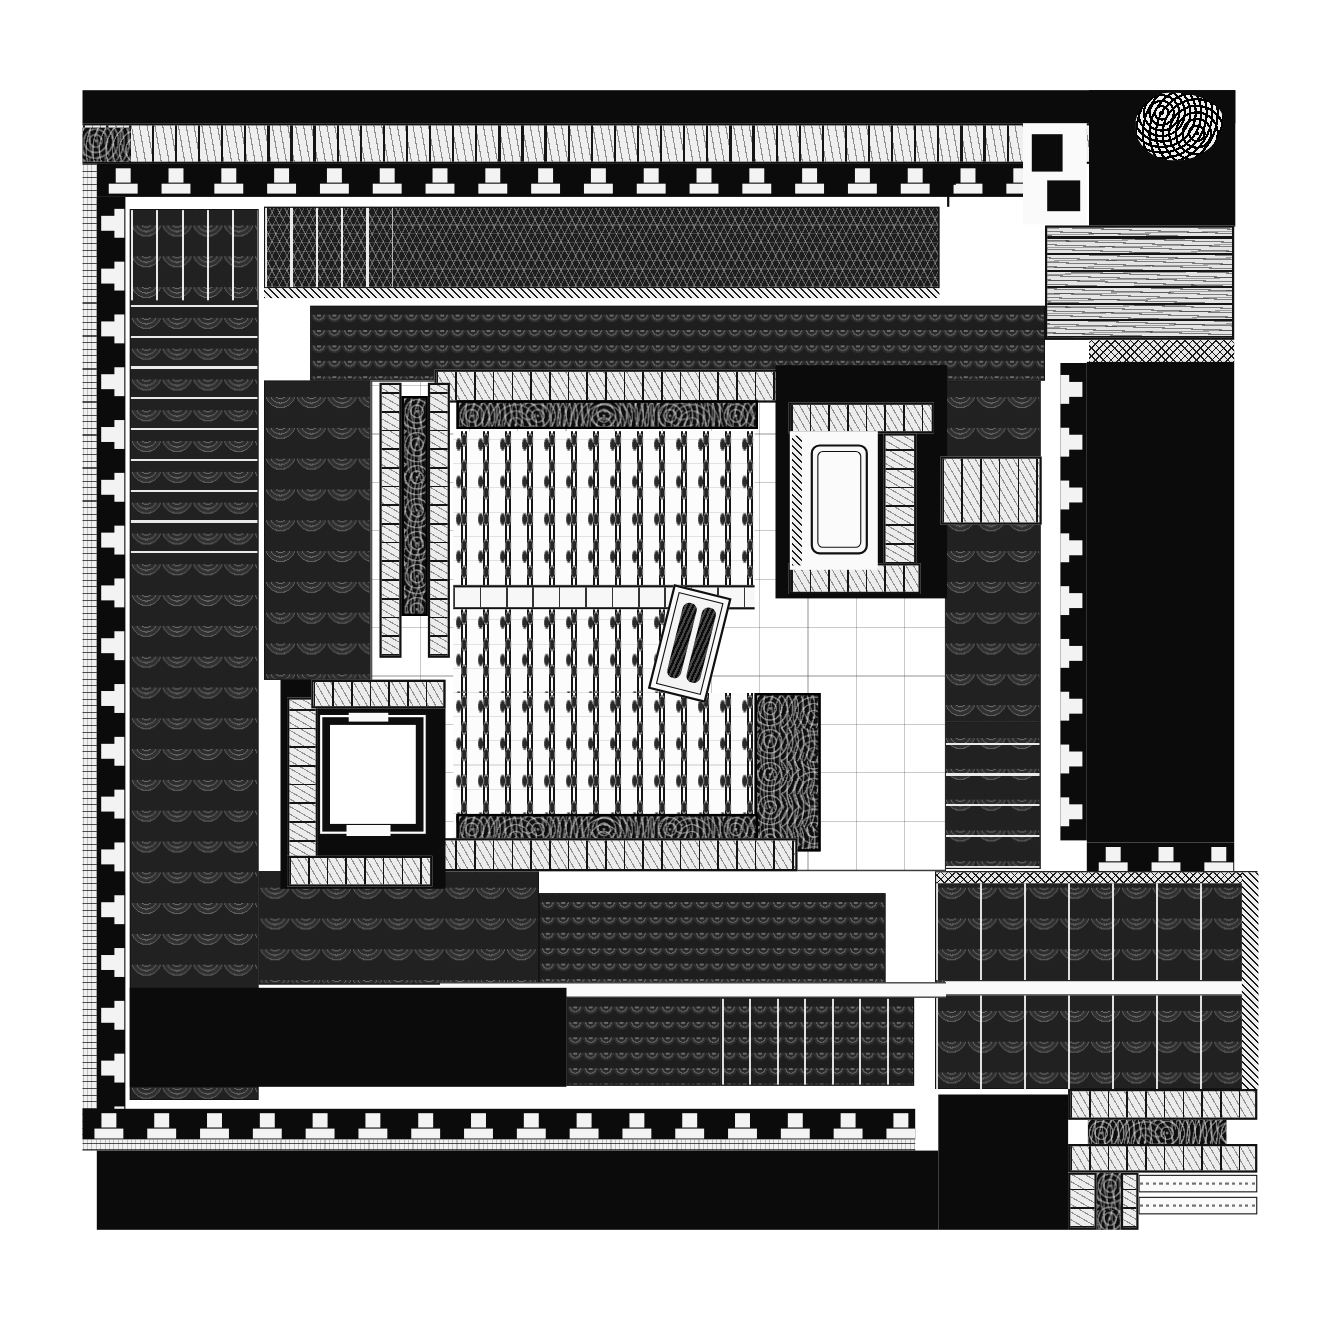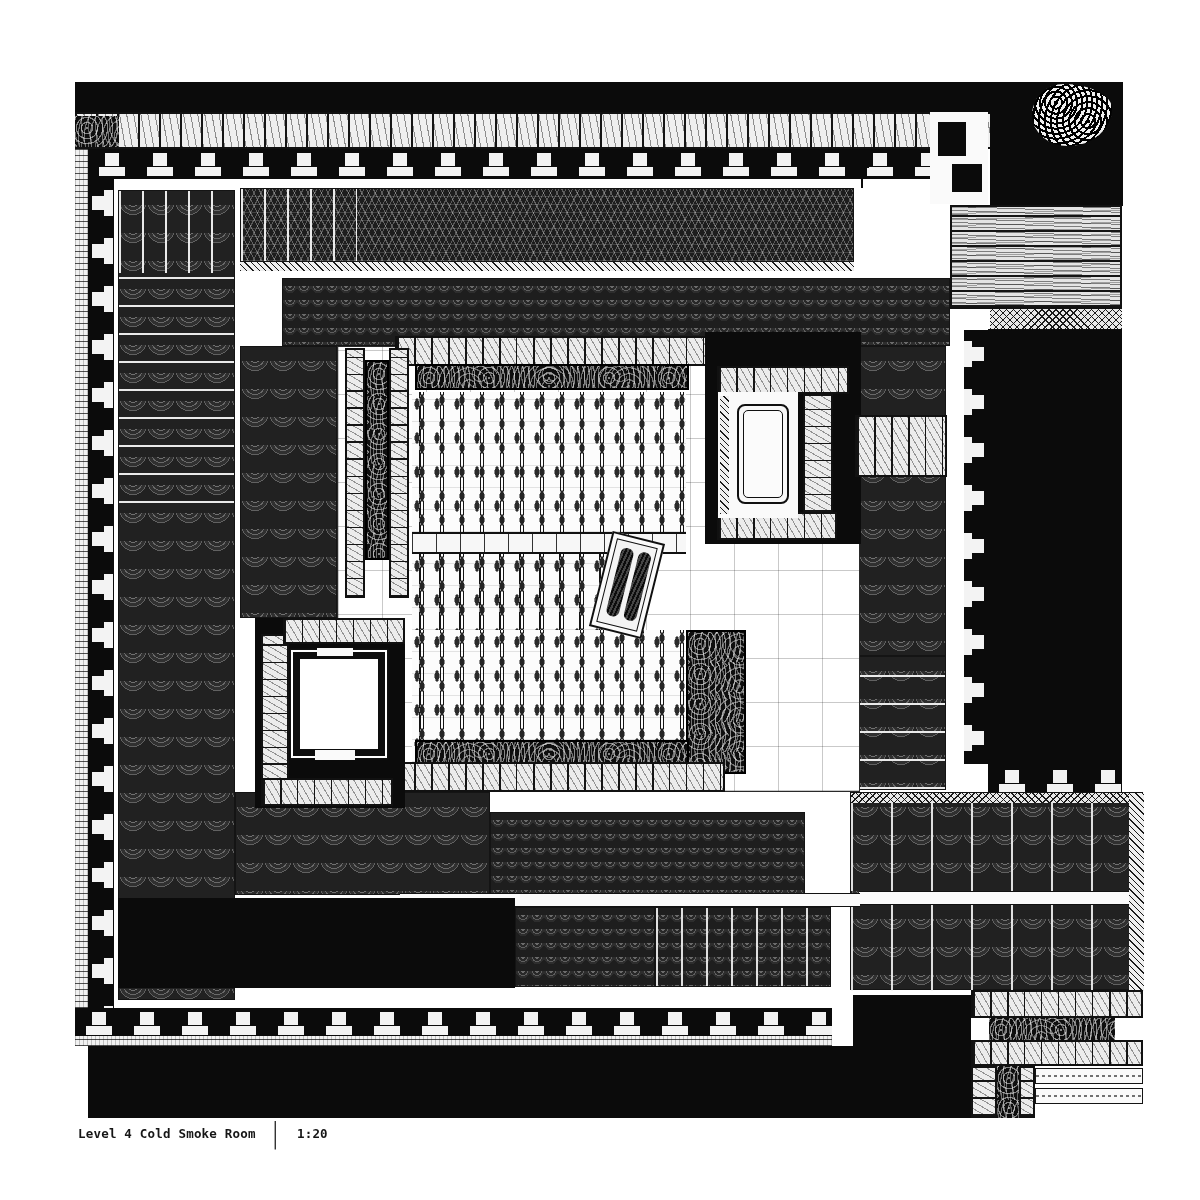--- a/index.html
+++ b/index.html
@@ -277,19 +277,14 @@
     <div class="ov tex-blocks-col" style="left:6px;top:16px;width:28px;height:150px"></div>
     <div class="ov tex-blocks-v" style="left:28px;top:0;width:122px;height:26px"></div>
     <div class="ov tex-blocks-v" style="left:6px;top:160px;width:132px;height:28px"></div>
     <div class="ov tub-l" style="left:38px;top:34px;width:92px;height:104px"></div>
     <div class="ov white" style="left:62px;top:30px;width:36px;height:8px"></div>
     <div class="ov white" style="left:60px;top:132px;width:40px;height:10px"></div>
   </div>
 
   <div class="abs tex-blocks-v" style="left:855px;top:415px;width:92px;height:62px"></div>
 
-  <div class="titleblock">
-    <span>Level 4 Cold Smoke Room</span>
-    <span class="title-sep">|</span>
-    <span>1:20</span>
-  </div>
 
 </div>
 
 </body></html>

